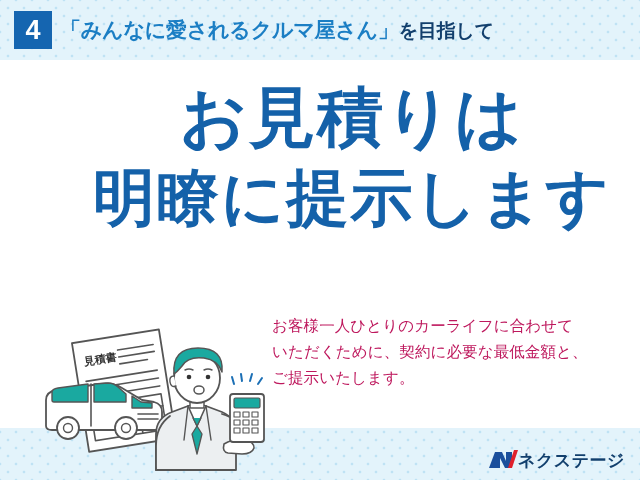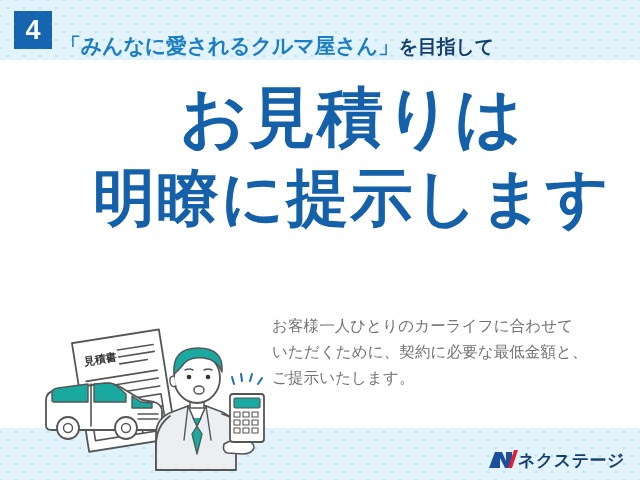--- a/index.html
+++ b/index.html
@@ -27,21 +27,21 @@
     background:#1565b0;
     display:flex;align-items:center;justify-content:center;
   }
   #badge span{
     color:#ffffff;font-size:27px;font-weight:bold;line-height:1;
     font-family:"Liberation Sans",sans-serif;
   }
   #header-title{
     position:absolute;left:60px;top:13px;
     font-size:21px;font-weight:bold;line-height:34px;
-    white-space:nowrap;letter-spacing:-0.2px;margin-top:16px;
+    white-space:nowrap;letter-spacing:-0.2px;
   }
   .t-quote{color:#1b7ec4;}
   .t-tail{color:#123f6d;font-size:19px;}
 
   
   #card{
     position:absolute;left:0;top:60px;width:640px;height:368px;
     background:#ffffff;
   }
 
@@ -53,21 +53,21 @@
     color:#1461a9;font-weight:bold;line-height:1.08;
     letter-spacing:2px;
     font-family:"DejaVu Sans","Liberation Sans",sans-serif;
   }
   #hl1{font-size:66px;}
   #hl2{font-size:62px;margin-top:12px;}
 
   
   #body-copy{
     position:absolute;left:272px;top:254px;
-    color:#737373;font-size:15.5px;line-height:25.8px;
+    color:#be185d;font-size:15.5px;line-height:25.8px;
     font-family:"DejaVu Sans","Liberation Sans",sans-serif;
     letter-spacing:0.1px;white-space:nowrap;
   }
   #body-copy div{white-space:nowrap;}
 
   
   #illustration{position:absolute;left:38px;top:262px;width:240px;height:150px;}
 
   
   #footer-logo{

